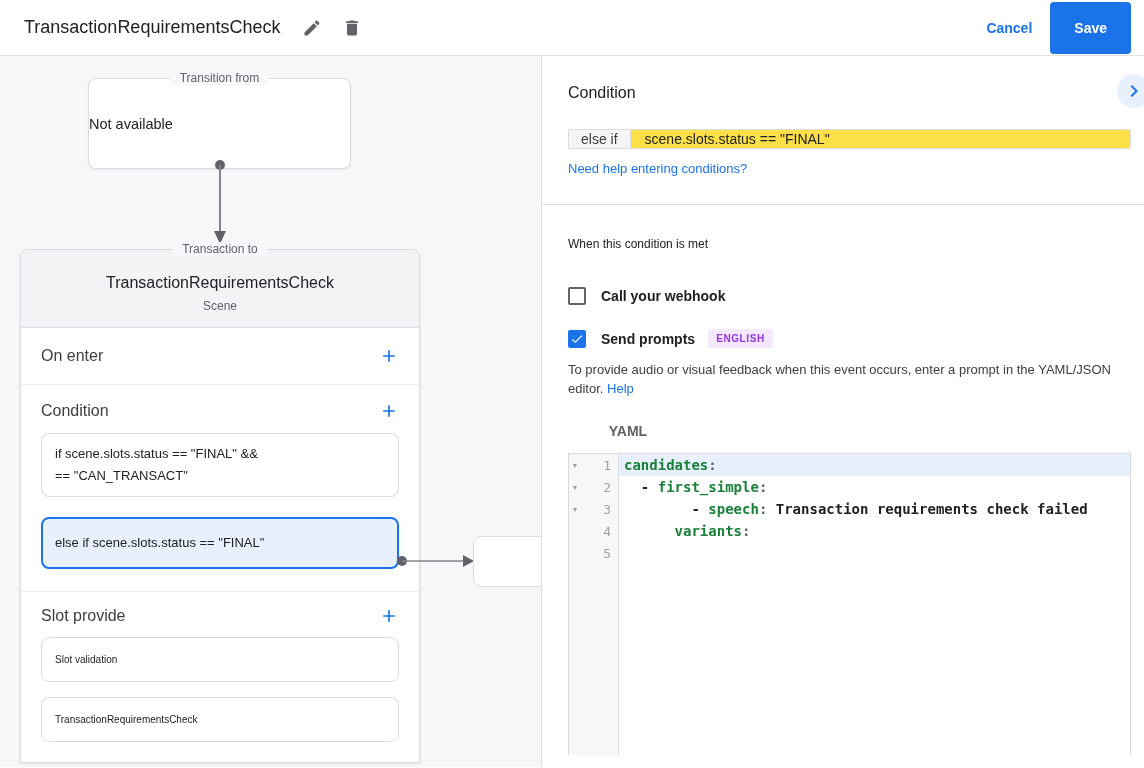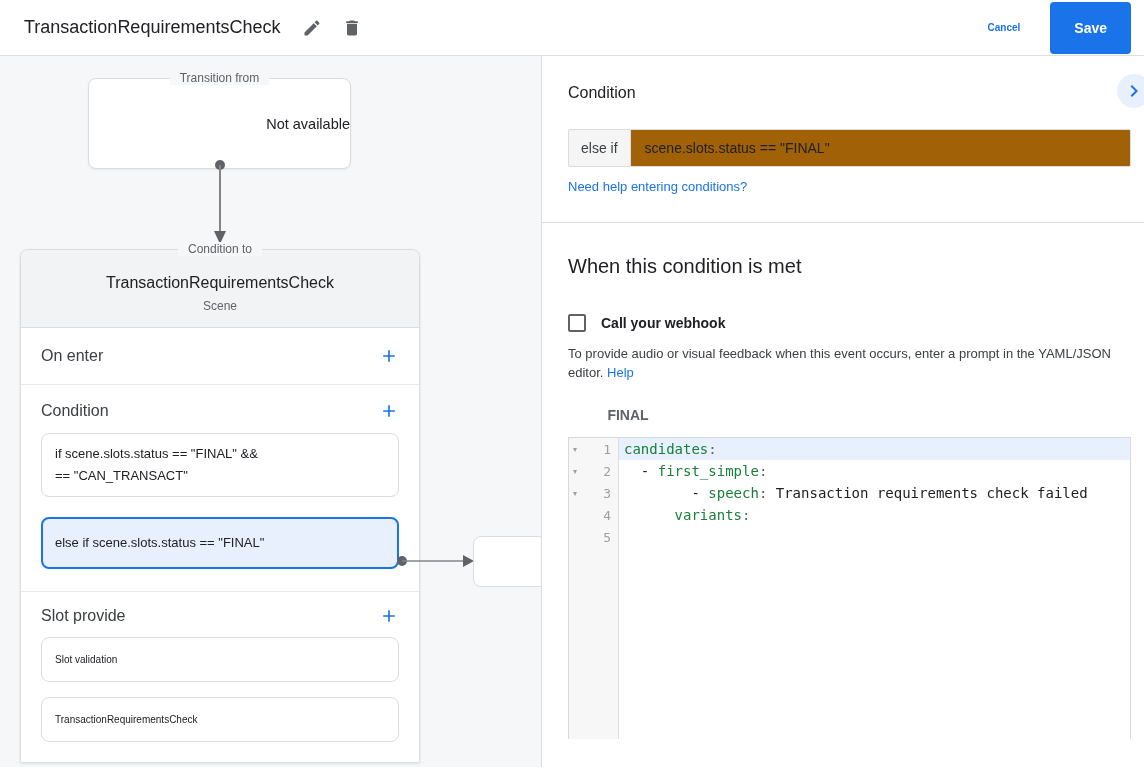--- a/index.html
+++ b/index.html
@@ -6,33 +6,33 @@
   html,body { width:1144px; height:768px; overflow:hidden;
     font-family:"Liberation Sans", sans-serif; background:#fff; color:#202124; }
 
   
   .topbar { display:flex; align-items:center; height:56px; border-bottom:1px solid #e0e0e0;
             background:#fff; padding:0 13px 0 24px; position:relative; z-index:5; }
   .topbar-title { font-size:18px; color:var(--text-primary); margin-right:19px; }
   .icon-btn { display:flex; align-items:center; justify-content:center; padding:3px; margin-right:14px; cursor:pointer; }
   .icon-btn svg { width:20px; height:20px; fill:var(--text-secondary); }
   .topbar-spacer { flex:1; }
-  .cancel-link { color:var(--accent); font-size:10px; font-weight:bold; margin-right:30px; cursor:pointer; }
+  .cancel-link { color:var(--accent); font-size:14px; font-weight:bold; margin-right:18px; cursor:pointer; }
   .save-btn { background:var(--accent); color:#fff; border:none; border-radius:4px; height:52px;
               padding:0 24px; font-size:14px; font-weight:bold; font-family:inherit; cursor:pointer; }
 
   .main { position:relative; width:1144px; height:711px; }
 
   
   .canvas { position:absolute; left:0; top:0; width:541px; height:711px;
             background:var(--canvas-bg); overflow:hidden; }
   .fieldset-label { position:absolute; top:-8px; left:50%; transform:translateX(-50%);
     background:var(--canvas-bg); padding:0 10px; font-size:12px; color:var(--text-secondary); white-space:nowrap; }
   .tfrom-box { position:absolute; left:88px; top:22px; width:263px; height:91px; background:#fff;
-    border:1px solid var(--border); border-radius:8px; display:flex; align-items:center; justify-content:flex-end;
+    border:1px solid var(--border); border-radius:8px; display:flex; align-items:center; justify-content:flex-start;
     box-shadow:0 1px 2px rgba(60,64,67,.08); }
   .tfrom-content { font-size:14.5px; color:var(--text-primary); }
   .flow-svg { position:absolute; }
 
   .scene-card { position:absolute; left:20px; top:193px; width:400px; background:#fff;
     border:1px solid var(--border); border-radius:8px 8px 0 0; box-shadow:0 1px 3px rgba(60,64,67,.12); }
   .scene-header { background:var(--card-header-bg); border-bottom:1px solid var(--border);
     border-radius:8px 8px 0 0; text-align:center; padding:24px 10px 14px; cursor:pointer; }
   .scene-title { font-size:16px; color:var(--text-primary); }
   .scene-subtitle { font-size:12px; color:var(--text-secondary); margin-top:7px; }
@@ -60,28 +60,28 @@
 
   
   .panel { position:absolute; left:541px; top:0; width:603px; height:711px; background:#fff;
     border-left:1px solid var(--border); overflow:hidden; z-index:2; }
   .panel-inner { width:563px; margin-left:26px; }
   .panel-heading { font-size:16px; font-weight:normal; color:var(--text-primary); margin-top:28px; }
   .collapse-btn { position:absolute; top:18px; left:575px; width:34px; height:34px; border-radius:50%;
     background:var(--selection-bg); display:flex; align-items:center; justify-content:center; cursor:pointer; }
   .collapse-btn svg { width:24px; height:24px; fill:var(--accent); }
 
-  .cond-input { display:flex; margin-top:27px; height:38px; border:1px solid var(--border); border-radius:2px; background:#a16207; }
+  .cond-input { display:flex; margin-top:27px; height:20px; border:1px solid var(--border); border-radius:2px; background:#fde047; }
   .cond-keyword { background:#f5f5f6; border-right:1px solid var(--border); padding:0 12px;
     display:flex; align-items:center; font-size:14px; color:#3c4043; }
   .expr-input { flex:1; border:none; outline:none; font-family:inherit; font-size:14px;
     color:var(--text-primary); padding:0 14px; background:transparent; }
   .help-link { display:inline-block; margin-top:12px; font-size:13px; color:var(--accent); cursor:pointer; }
   .panel-divider { height:1px; background:var(--border); margin-top:27px; }
-  .panel-heading2 { font-size:20px; font-weight:normal; color:var(--text-primary); margin-top:32px; }
+  .panel-heading2 { font-size:12px; font-weight:normal; color:var(--text-primary); margin-top:32px; }
 
   .check-row { display:flex; align-items:center; margin-top:36px; }
   .check-row.prompts { margin-top:24px; }
   .gcheckbox { width:18px; height:18px; border:2px solid var(--text-secondary); border-radius:2px;
     display:flex; align-items:center; justify-content:center; cursor:pointer; flex:none; background:#fff; }
   .gcheckbox svg { width:14px; height:14px; fill:#fff; display:none; }
   .gcheckbox.checked { background:var(--accent); border-color:var(--accent); }
   .gcheckbox.checked svg { display:block; }
   .check-label { margin-left:15px; font-size:14px; font-weight:bold; color:var(--text-primary); cursor:pointer; }
   .lang-badge { margin-left:13px; background:var(--badge-bg); color:var(--badge-text);
@@ -94,21 +94,21 @@
   .tab { width:120px; height:31px; display:flex; align-items:center; justify-content:center;
     font-size:14px; font-weight:bold; color:var(--text-secondary); cursor:pointer; }
   .tab.active { background:var(--selection-bg); color:var(--accent); }
 
   .editor { display:flex; margin-top:7px; height:302px; border:1px solid #d7dadd; border-bottom:none; background:#fff; }
   .gutter { width:50px; background:var(--gutter-bg); border-right:1px solid #ddd; }
   .gutter-row { height:22px; display:flex; align-items:center; }
   .fold { width:15px; padding-left:4px; font-size:8px; color:#9aa0a6; cursor:pointer; }
   .lnum { flex:1; text-align:right; padding-right:7px; font-family:"DejaVu Sans Mono", monospace;
     font-size:13px; color:#9aa0a6; }
-  .code-area { flex:1; overflow:hidden; cursor:text; }
+  .code-area { flex:1; overflow:hidden; cursor:text;font-weight:bold; }
   .code-row { height:22px; line-height:22px; white-space:pre; padding-left:5px;
     font-family:"DejaVu Sans Mono", monospace; font-size:14px; color:var(--text-primary); }
   .code-row.active { background:var(--selection-bg); }
   .tok-key { color:var(--code-key); }
   .tok-punct { color:var(--text-secondary); }
 </style>
 </head>
 <body>
 
 <div class="topbar">
@@ -137,21 +137,21 @@
       <span class="tfrom-content">Not available</span>
     </div>
 
     <svg class="flow-svg" style="left:210px; top:99px;" width="20" height="92">
       <circle cx="10" cy="10" r="5" fill="#5f6368"></circle>
       <line x1="10" y1="10" x2="10" y2="78" stroke="#80868b" stroke-width="2"></line>
       <polygon points="4,76 16,76 10,89" fill="#5f6368"></polygon>
     </svg>
 
     <div class="scene-card">
-      <span class="fieldset-label">Condition to</span>
+      <span class="fieldset-label">Transaction to</span>
       <div class="scene-header">
         <div class="scene-title">TransactionRequirementsCheck</div>
         <div class="scene-subtitle">Scene</div>
       </div>
 
       <div class="row-on-enter">
         <span class="section-label">On enter</span>
         <span class="plus-btn">
           <svg viewBox="0 0 24 24">
               <path d="M19 13h-6v6h-2v-6H5v-2h6V5h2v6h6v2z"></path>
@@ -225,25 +225,34 @@
     <div class="panel-inner">
       <h2 class="panel-heading2">When this condition is met</h2>
 
       <div class="check-row">
         <div class="gcheckbox">
           
         </div>
         <span class="check-label">Call your webhook</span>
       </div>
 
+      <div class="check-row prompts">
+        <div class="gcheckbox checked">
+          <svg viewBox="0 0 24 24">
+              <path d="M9 16.17L4.83 12l-1.42 1.41L9 19 21 7l-1.41-1.41z"></path>
+            </svg>
+        </div>
+        <span class="check-label">Send prompts</span>
+        <span class="lang-badge">ENGLISH</span>
+      </div>
 
       <div class="panel-desc"><span>To provide audio or visual feedback when this event occurs, enter a prompt in the YAML/JSON editor.</span> <span class="inline-link">Help</span></div>
 
       <div class="tabs">
-          <div class="tab">FINAL</div>
+          <div class="tab">YAML</div>
         </div>
 
       <div class="editor">
         <div class="gutter">
             <div class="gutter-row">
               <span class="fold">▾</span>
               <span class="lnum">1</span>
             </div>
             <div class="gutter-row">
               <span class="fold">▾</span>

